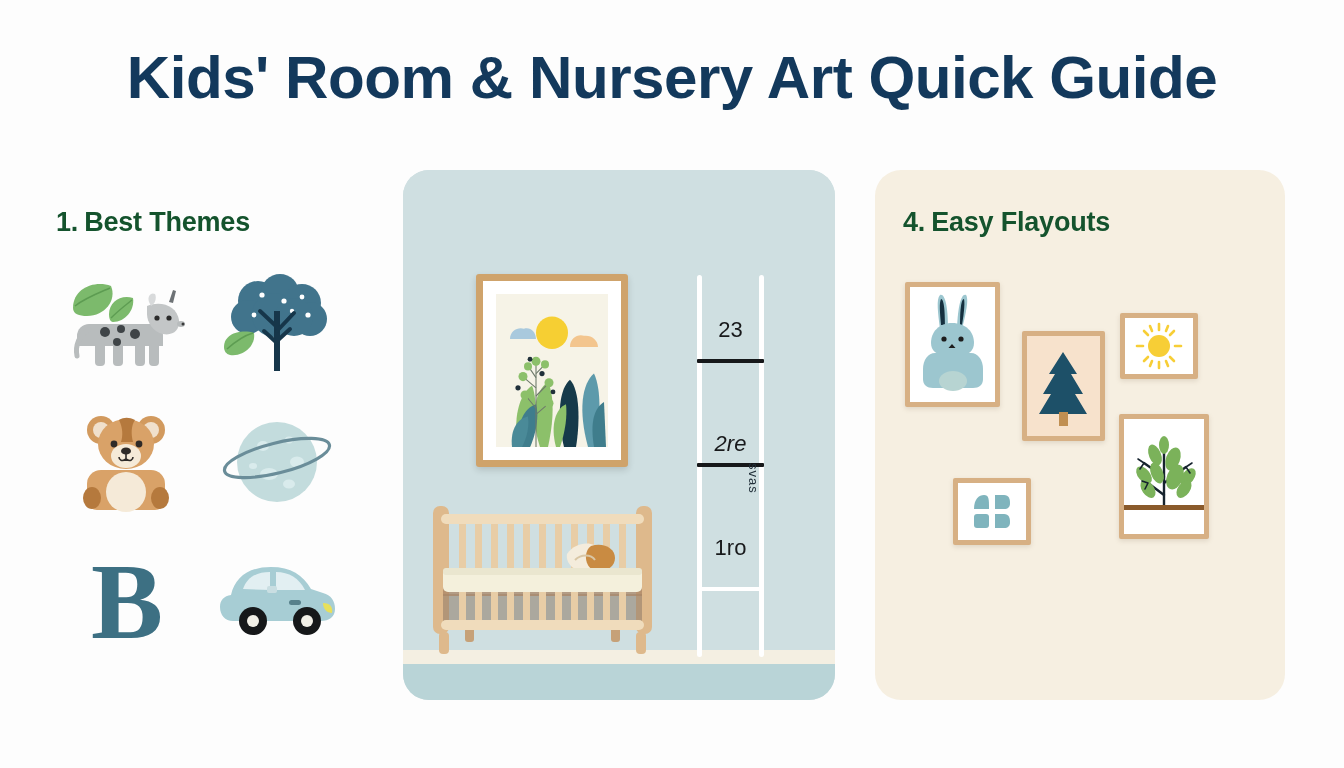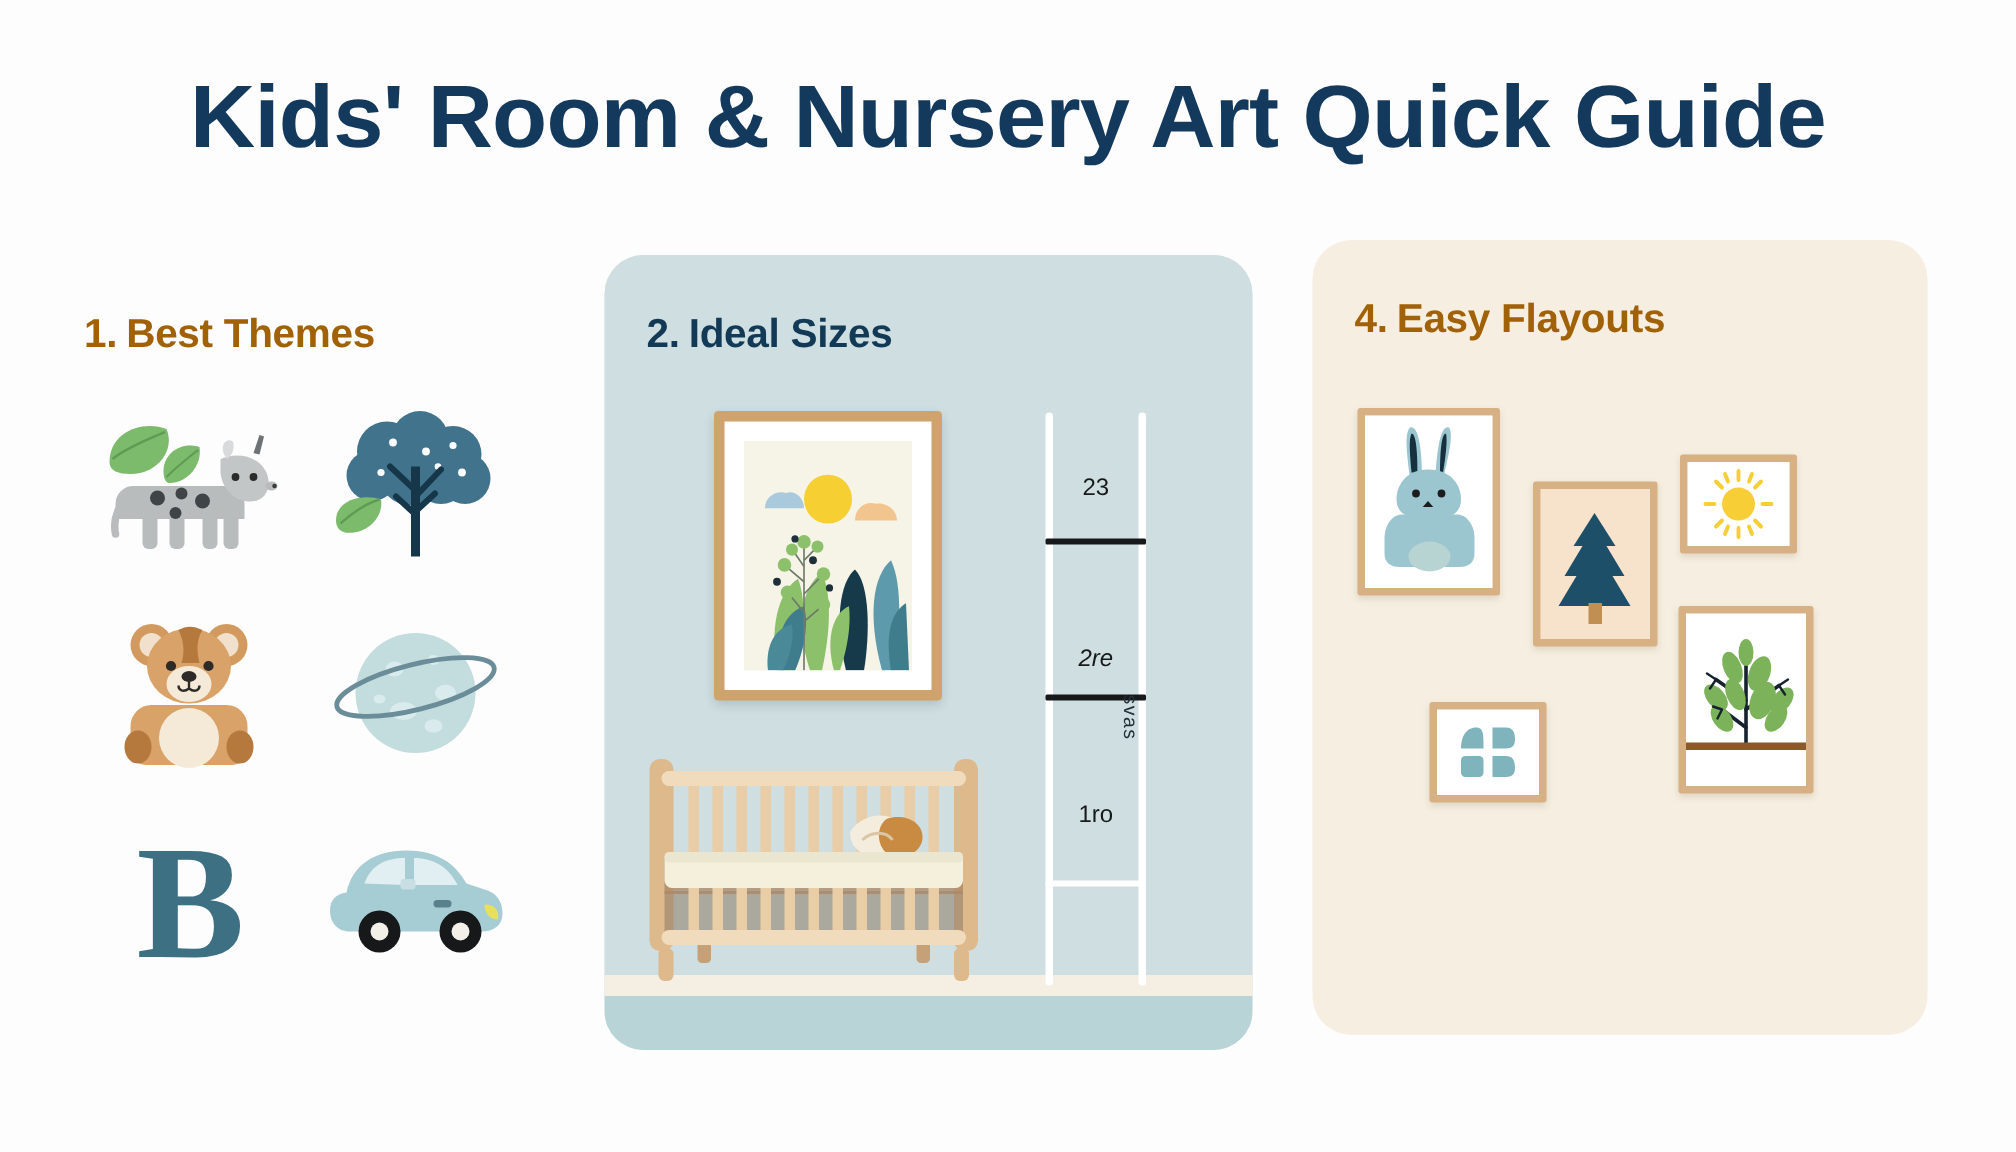--- a/index.html
+++ b/index.html
@@ -23,21 +23,21 @@
     color:#13395c;
     font-family:"Liberation Sans","DejaVu Sans",sans-serif;
     transform:scaleX(1.02);
   }
 
   
   .panel{position:absolute;border-radius:26px;overflow:hidden;}
 
   .panel-heading{
     position:absolute;
-    font-size:27px;font-weight:700;color:#a16207;
+    font-size:27px;font-weight:700;color:#14532d;
     letter-spacing:-0.2px;white-space:nowrap;
   }
   .panel-heading .num{margin-right:6px;}
 
   
   #panel-themes{left:30px;top:170px;width:340px;height:530px;background:transparent;}
   #panel-themes .panel-heading{left:26px;top:37px;}
   .theme-grid{
     position:absolute;left:22px;top:86px;width:300px;height:410px;
     display:grid;grid-template-columns:1fr 1fr;grid-template-rows:1fr 1fr 1fr;
@@ -68,31 +68,31 @@
 
   
   .scale{position:absolute;left:288px;top:105px;width:90px;height:382px;}
   .scale-rail{position:absolute;top:0;width:5px;height:382px;background:#ffffff;border-radius:3px;}
   .scale-rail.left{left:6px;}
   .scale-rail.right{left:68px;}
   .scale-rung{position:absolute;left:6px;width:67px;height:4px;background:#16181a;border-radius:1px;}
   .scale-rung.white{background:#ffffff;height:4px;}
   .scale-label{
     position:absolute;left:6px;width:67px;text-align:center;
-    font-size:16px;color:#18191b;font-family:"Liberation Sans",sans-serif;
+    font-size:22px;color:#18191b;font-family:"Liberation Sans",sans-serif;
   }
   .scale-vert{
     position:absolute;left:70px;top:188px;
     font-size:13px;color:#22303a;letter-spacing:1px;
     transform:rotate(90deg);transform-origin:left top;
     white-space:nowrap;
   }
 
   
-  #panel-layouts{left:875px;top:160px;width:410px;height:530px;background:#f6efe1;}
+  #panel-layouts{left:875px;top:170px;width:410px;height:530px;background:#f6efe1;}
   #panel-layouts .panel-heading{left:28px;top:37px;}
   .gallery{position:absolute;left:0;top:86px;width:410px;height:444px;}
 
   .gframe{position:absolute;box-sizing:border-box;background:#d7b084;border-radius:2px;
           box-shadow:0 2px 5px rgba(120,100,70,0.18);padding:5px;}
   .gframe .mat{width:100%;height:100%;box-sizing:border-box;position:relative;overflow:hidden;}
 
   .gf-bunny{left:30px;top:26px;width:95px;height:125px;}
   .gf-tree {left:147px;top:75px;width:83px;height:110px;}
   .gf-sun  {left:245px;top:57px;width:78px;height:66px;}
@@ -316,23 +316,20 @@
         <div class="scale-label" style="top:156px;font-style:italic;">2re</div>
         <div class="scale-rung" style="top:188px;"></div>
 
         <div class="scale-label" style="top:260px;">1ro</div>
         <div class="scale-rung white" style="top:312px;"></div>
 
         <div class="scale-vert">svas</div>
       </div>
     </div>
 
-    <div class="panel-heading">
-      <span class="num">2.</span><span>Ideal Sizes</span>
-    </div>
   </div>
 
   <div class="panel" id="panel-layouts">
     <div class="panel-heading">
       <span class="num">4.</span><span>Easy Flayouts</span>
     </div>
 
     <div class="gallery">
 
       <div class="gframe gf-bunny">

